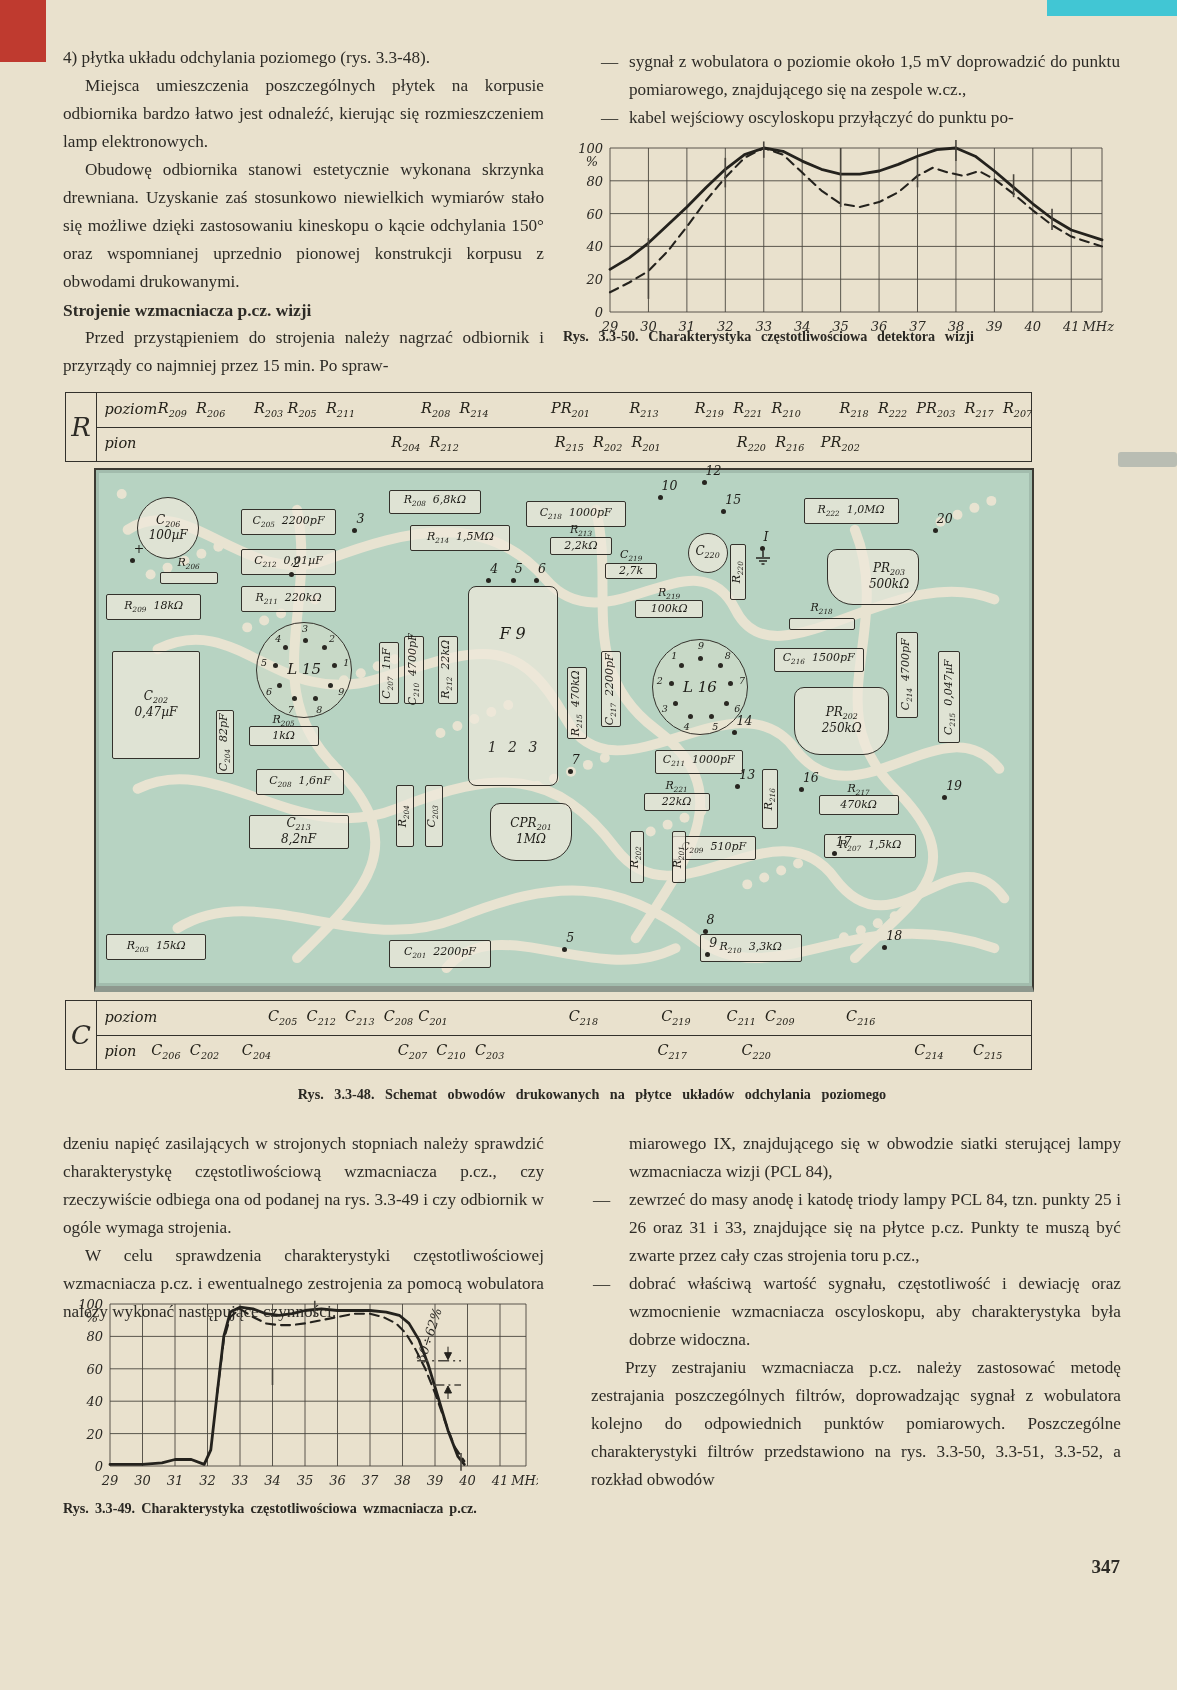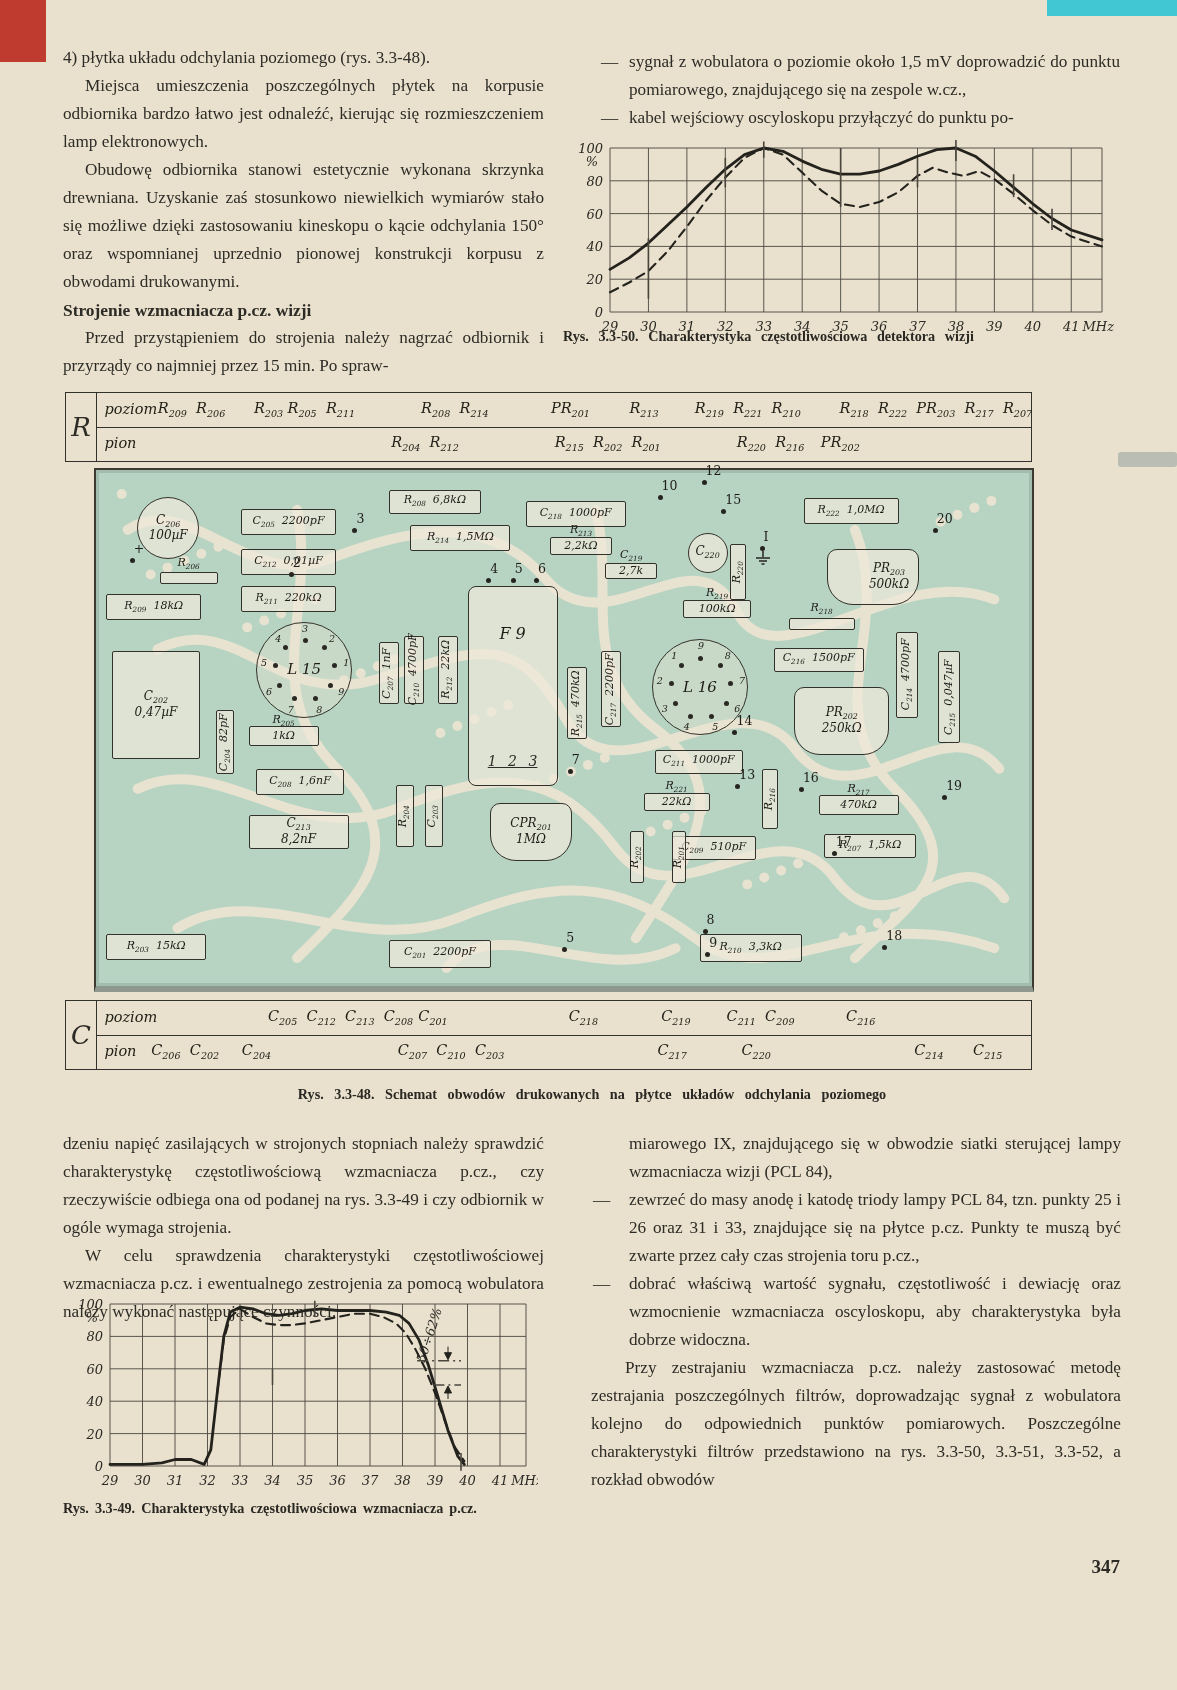--- a/index.html
+++ b/index.html
@@ -48,30 +48,30 @@
   #board svg.traces{position:absolute;left:0;top:0;width:100%;height:100%;}
   .comp{position:absolute;border:1.6px solid #33312b;background:rgba(238,233,219,.72);
     display:flex;align-items:center;justify-content:center;box-sizing:border-box;border-radius:2px;}
   .comp .lbl{font-family:"DejaVu Serif",serif;font-style:italic;font-size:11px;
     color:#1d1c17;white-space:nowrap;text-align:center;line-height:1.15;}
   .comp.circle{border-radius:50%;}
   .comp.pot{border-radius:10px 10px 26px 26px;}
   .comp.tube{border-radius:50%;background:rgba(233,228,210,.35);}
   .comp.block{border-radius:8px;flex-direction:column;justify-content:flex-start;}
   .comp.block .lbl{font-size:16px;margin-top:38px;}
-  .comp.block .pinsb{font-family:"DejaVu Serif",serif;font-style:italic;font-size:14px;margin-top:auto;margin-bottom:16px;text-decoration:underline;}
+  .comp.block .pinsb{font-family:"DejaVu Serif",serif;font-style:italic;font-size:14px;margin-top:auto;margin-bottom:30px;}
   .comp.vbox .lbl{transform:rotate(-90deg);}
   .lblabove{position:absolute;font-family:"DejaVu Serif",serif;font-style:italic;font-size:11px;
     color:#1d1c17;white-space:nowrap;transform:translateY(-15px);}
   .tpin{position:absolute;width:5px;height:5px;background:#2a2822;border-radius:50%;}
   .tpnum{position:absolute;font-family:"DejaVu Serif",serif;font-style:italic;font-size:9.5px;color:#1d1c17;}
   .bpoint{position:absolute;}
   .bpoint .dot{width:5px;height:5px;background:#26241f;border-radius:50%;}
   .bpoint .num{position:absolute;left:4px;top:-17px;font-family:"DejaVu Serif",serif;
-    font-size:12.5px;color:#1d1c17;white-space:nowrap;}
+    font-style:italic;font-size:12.5px;color:#1d1c17;white-space:nowrap;}
 
   #red-tab{position:absolute;left:0;top:0;width:46px;height:62px;background:#bf3a2f;}
   #cyan-tab{position:absolute;right:0;top:0;width:130px;height:16px;background:#41c6d4;}
   #smudge{position:absolute;left:1118px;top:452px;width:59px;height:15px;background:#a8b0aa;opacity:.75;border-radius:3px;}
   #page-number{position:absolute;left:1000px;top:1556px;width:120px;text-align:right;
     font-weight:bold;font-size:19px;}
 </style>
 </head>
 <body>
 
@@ -268,21 +268,21 @@
     <div class="comp " style="left: 6.8%; top: 19.8%; width: 58px; height: 12px;">
       <span class="lblabove">R<sub>206</sub></span>
       <span class="lbl"></span>
     </div>
     <div class="comp " style="left: 1.1%; top: 24%; width: 95px; height: 26px;">
       <span class="lbl">R<sub>209</sub>&nbsp; 18kΩ</span>
     </div>
     <div class="comp " style="left: 15.5%; top: 22.5%; width: 95px; height: 26px;">
       <span class="lbl">R<sub>211</sub>&nbsp; 220kΩ</span>
     </div>
-    <div class="comp " style="left: 57.6%; top: 25.2%; width: 68px; height: 18px; margin-left: 48px;">
+    <div class="comp " style="left: 57.6%; top: 25.2%; width: 68px; height: 18px;">
       <span class="lblabove">R<sub>219</sub></span>
       <span class="lbl">100kΩ</span>
     </div>
     <div class="comp " style="left: 74%; top: 28.6%; width: 66px; height: 12px;">
       <span class="lblabove">R<sub>218</sub></span>
       <span class="lbl"></span>
     </div>
     <div class="comp vbox" style="left: 67.7%; top: 14.3%; width: 16px; height: 56px;">
       <span class="lbl">R<sub>220</sub></span>
     </div>

